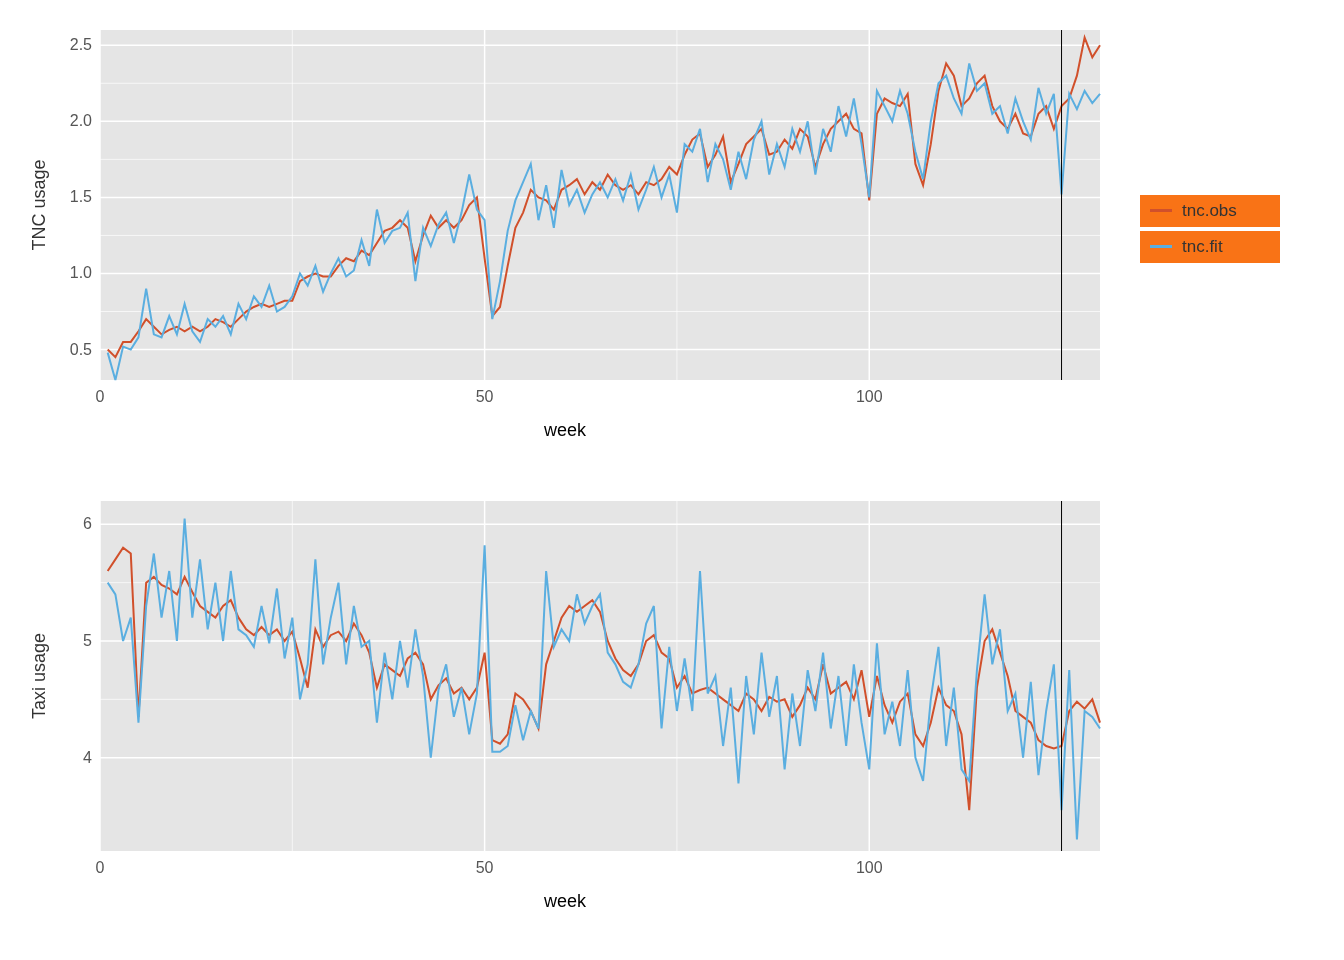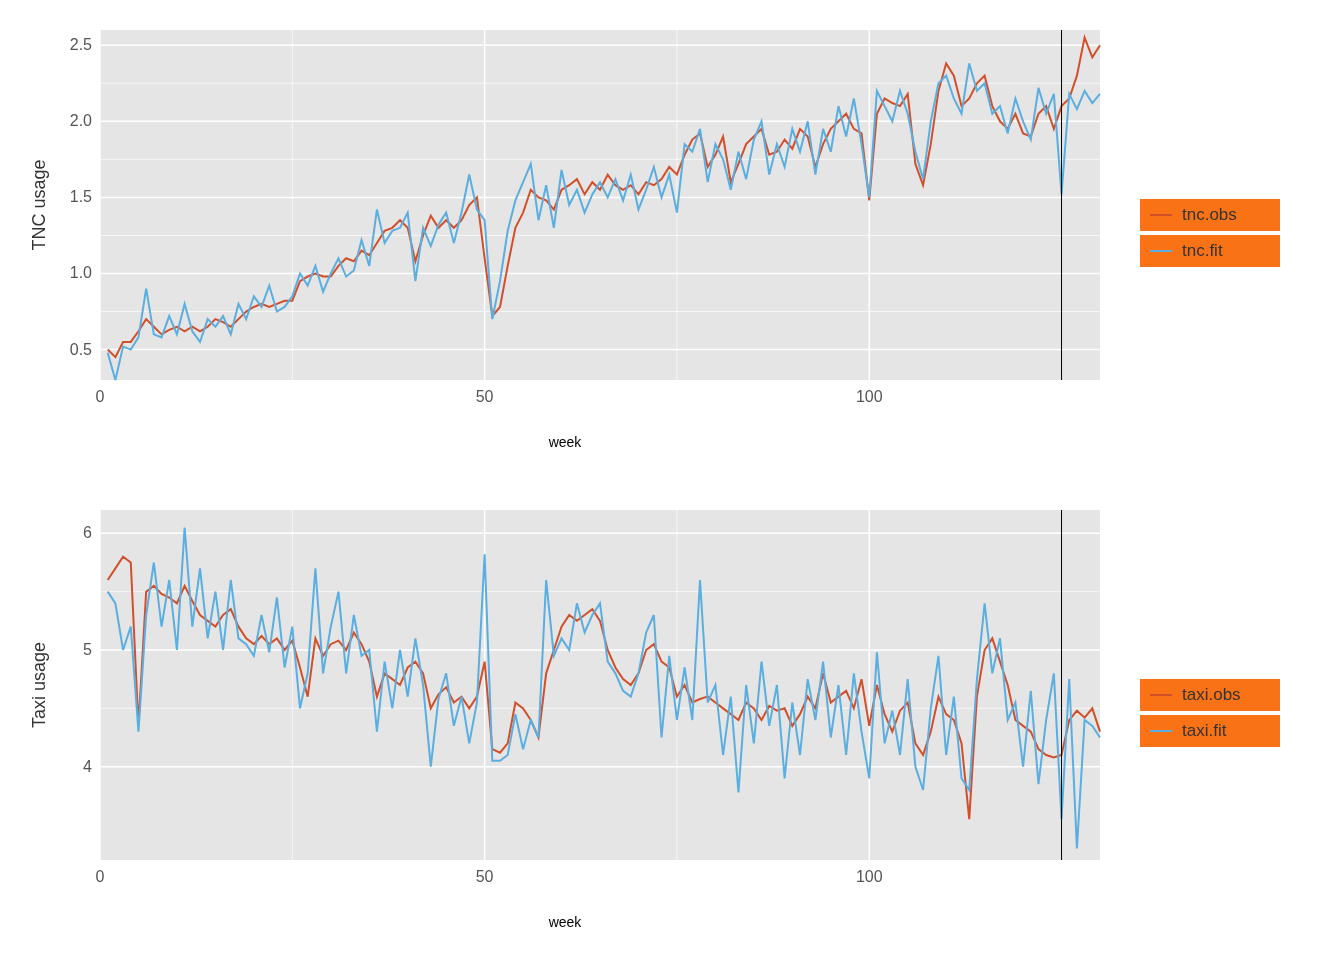--- a/index.html
+++ b/index.html
@@ -53,23 +53,23 @@
     width: 22px;
     height: 2.5px;
     margin-right: 10px;
     flex-shrink: 0;
   }
   .legend-label {
     font-size: 17px;
     color: #333;
   }
   .xlab {
-    font-size: 14px;
+    font-size: 18px;
     text-align: center;
-    margin-top: 20px;
+    margin-top: 6px;
   }
 </style>
 </head>
 <body>
 
 <div class="chart-container">
   <div class="plot-area">
     <svg id="svg-tnc" width="1090" height="390">
         <rect x="80" y="10" width="1000" height="350" fill="#e5e5e5"></rect>
         <line x1="80" x2="1080" y1="291.5217391304348" y2="291.5217391304348" class="grid-minor"></line>
@@ -135,23 +135,13 @@
         <text x="464.61538461538464" y="382" text-anchor="middle" class="tick-label">50</text>
         <line x1="849.2307692307693" x2="849.2307692307693" y1="10" y2="360" class="grid-major"></line>
         <text x="849.2307692307693" y="382" text-anchor="middle" class="tick-label">100</text>
         <path d="M87.6923076923077 80.00000000000006 L95.38461538461539 68.33333333333331 L103.07692307692308 56.666666666666686 L110.76923076923077 62.5 L118.46153846153847 225.8333333333334 L126.15384615384616 91.66666666666669 L133.84615384615384 85.83333333333337 L141.53846153846155 93.99999999999994 L149.23076923076923 97.5 L156.92307692307693 103.33333333333331 L164.6153846153846 85.83333333333337 L172.30769230769232 101.00000000000006 L180 115.00000000000006 L187.69230769230768 120.83333333333337 L195.3846153846154 126.66666666666669 L203.0769230769231 115.00000000000006 L210.76923076923077 109.16666666666674 L218.46153846153848 126.66666666666669 L226.15384615384616 138.33333333333337 L233.84615384615387 144.16666666666669 L241.53846153846155 136 L249.23076923076923 144.16666666666669 L256.9230769230769 138.33333333333337 L264.61538461538464 150 L272.3076923076923 140.66666666666669 L280 167.50000000000006 L287.69230769230774 196.6666666666667 L295.38461538461536 138.33333333333337 L303.0769230769231 155.83333333333331 L310.7692307692308 144.16666666666669 L318.46153846153845 140.66666666666669 L326.1538461538462 150 L333.8461538461538 132.5 L341.53846153846155 144.16666666666669 L349.2307692307692 161.66666666666663 L356.92307692307696 196.6666666666667 L364.6153846153846 173.33333333333337 L372.3076923076923 179.16666666666669 L380 185 L387.69230769230774 167.50000000000006 L395.38461538461536 161.66666666666663 L403.0769230769231 173.33333333333337 L410.7692307692308 208.33333333333334 L418.46153846153845 194.33333333333334 L426.15384615384613 187.3333333333334 L433.84615384615387 202.50000000000003 L441.53846153846155 196.6666666666667 L449.2307692307692 208.33333333333334 L456.9230769230769 196.6666666666667 L464.61538461538464 161.66666666666663 L472.3076923076923 249.16666666666666 L480 252.66666666666669 L487.6923076923077 243.33333333333334 L495.3846153846154 202.50000000000003 L503.0769230769231 208.33333333333334 L510.7692307692308 219.99999999999997 L518.4615384615385 237.50000000000003 L526.1538461538462 173.33333333333337 L533.8461538461538 150 L541.5384615384615 126.66666666666669 L549.2307692307693 115.00000000000006 L556.9230769230769 120.83333333333337 L564.6153846153846 115.00000000000006 L572.3076923076924 109.16666666666674 L580 120.83333333333337 L587.6923076923076 150 L595.3846153846154 167.50000000000006 L603.0769230769231 179.16666666666669 L610.7692307692307 185 L618.4615384615385 173.33333333333337 L626.1538461538461 150 L633.8461538461539 144.16666666666669 L641.5384615384615 161.66666666666663 L649.2307692307692 167.50000000000006 L656.9230769230769 196.6666666666667 L664.6153846153846 185 L672.3076923076923 202.50000000000003 L680 199 L687.6923076923076 196.6666666666667 L695.3846153846155 202.50000000000003 L703.0769230769231 208.33333333333334 L710.7692307692307 214.16666666666666 L718.4615384615385 219.99999999999997 L726.1538461538462 202.50000000000003 L733.8461538461538 208.33333333333334 L741.5384615384615 219.99999999999997 L749.2307692307692 206.00000000000009 L756.9230769230769 210.66666666666663 L764.6153846153846 208.33333333333334 L772.3076923076923 225.8333333333334 L780 214.16666666666666 L787.6923076923077 196.6666666666667 L795.3846153846154 208.33333333333334 L803.0769230769231 173.33333333333337 L810.7692307692307 202.50000000000003 L818.4615384615385 196.6666666666667 L826.1538461538462 190.83333333333331 L833.8461538461538 208.33333333333334 L841.5384615384615 179.16666666666669 L849.2307692307693 225.8333333333334 L856.9230769230769 185 L864.6153846153846 214.16666666666666 L872.3076923076923 231.6666666666667 L880 210.66666666666663 L887.6923076923077 202.50000000000003 L895.3846153846154 243.33333333333334 L903.0769230769231 255.00000000000006 L910.7692307692308 231.6666666666667 L918.4615384615385 196.6666666666667 L926.1538461538462 214.16666666666666 L933.8461538461538 219.99999999999997 L941.5384615384615 243.33333333333334 L949.2307692307693 319.1666666666667 L956.9230769230769 196.6666666666667 L964.6153846153845 150 L972.3076923076924 138.33333333333337 L980 161.66666666666663 L987.6923076923077 185 L995.3846153846154 219.99999999999997 L1003.0769230769231 225.8333333333334 L1010.7692307692308 231.6666666666667 L1018.4615384615385 249.16666666666666 L1026.1538461538462 255.00000000000006 L1033.8461538461538 257.33333333333337 L1041.5384615384614 255.00000000000006 L1049.2307692307693 219.99999999999997 L1056.923076923077 210.66666666666663 L1064.6153846153848 217.6666666666667 L1072.3076923076924 208.33333333333334 L1080 231.6666666666667 " stroke="#d1502b" stroke-width="2" fill="none"></path>
         <path d="M87.6923076923077 91.66666666666669 L95.38461538461539 103.33333333333331 L103.07692307692308 150 L110.76923076923077 126.66666666666669 L118.46153846153847 231.6666666666667 L126.15384615384616 115.00000000000006 L133.84615384615384 62.5 L141.53846153846155 126.66666666666669 L149.23076923076923 80.00000000000006 L156.92307692307693 150 L164.6153846153846 27.500000000000057 L172.30769230769232 126.66666666666669 L180 68.33333333333331 L187.69230769230768 138.33333333333337 L195.3846153846154 91.66666666666669 L203.0769230769231 150 L210.76923076923077 80.00000000000006 L218.46153846153848 138.33333333333337 L226.15384615384616 144.16666666666669 L233.84615384615387 155.83333333333331 L241.53846153846155 115.00000000000006 L249.23076923076923 152.33333333333331 L256.9230769230769 97.5 L264.61538461538464 167.50000000000006 L272.3076923076923 126.66666666666669 L280 208.33333333333334 L287.69230769230774 173.33333333333337 L295.38461538461536 68.33333333333331 L303.0769230769231 173.33333333333337 L310.7692307692308 126.66666666666669 L318.46153846153845 91.66666666666669 L326.1538461538462 173.33333333333337 L333.8461538461538 115.00000000000006 L341.53846153846155 155.83333333333331 L349.2307692307692 150 L356.92307692307696 231.6666666666667 L364.6153846153846 161.66666666666663 L372.3076923076923 208.33333333333334 L380 150 L387.69230769230774 196.6666666666667 L395.38461538461536 138.33333333333337 L403.0769230769231 185 L410.7692307692308 266.6666666666667 L418.46153846153845 199 L426.15384615384613 173.33333333333337 L433.84615384615387 225.8333333333334 L441.53846153846155 196.6666666666667 L449.2307692307692 243.33333333333334 L456.9230769230769 202.50000000000003 L464.61538461538464 54.333333333333314 L472.3076923076923 260.83333333333337 L480 260.83333333333337 L487.6923076923077 255.00000000000006 L495.3846153846154 214.16666666666666 L503.0769230769231 249.16666666666666 L510.7692307692308 219.99999999999997 L518.4615384615385 237.50000000000003 L526.1538461538462 80.00000000000006 L533.8461538461538 155.83333333333331 L541.5384615384615 138.33333333333337 L549.2307692307693 150 L556.9230769230769 103.33333333333331 L564.6153846153846 132.5 L572.3076923076924 115.00000000000006 L580 103.33333333333331 L587.6923076923076 161.66666666666663 L595.3846153846154 173.33333333333337 L603.0769230769231 190.83333333333331 L610.7692307692307 196.6666666666667 L618.4615384615385 173.33333333333337 L626.1538461538461 132.5 L633.8461538461539 115.00000000000006 L641.5384615384615 237.50000000000003 L649.2307692307692 155.83333333333331 L656.9230769230769 219.99999999999997 L664.6153846153846 167.50000000000006 L672.3076923076923 219.99999999999997 L680 80.00000000000006 L687.6923076923076 202.50000000000003 L695.3846153846155 185 L703.0769230769231 255.00000000000006 L710.7692307692307 196.6666666666667 L718.4615384615385 292.33333333333337 L726.1538461538462 185 L733.8461538461538 243.33333333333334 L741.5384615384615 161.66666666666663 L749.2307692307692 225.8333333333334 L756.9230769230769 185 L764.6153846153846 278.33333333333337 L772.3076923076923 202.50000000000003 L780 255.00000000000006 L787.6923076923077 179.16666666666669 L795.3846153846154 219.99999999999997 L803.0769230769231 161.66666666666663 L810.7692307692307 237.50000000000003 L818.4615384615385 185 L826.1538461538462 255.00000000000006 L833.8461538461538 173.33333333333337 L841.5384615384615 231.6666666666667 L849.2307692307693 278.33333333333337 L856.9230769230769 152.33333333333331 L864.6153846153846 243.33333333333334 L872.3076923076923 210.66666666666663 L880 255.00000000000006 L887.6923076923077 179.16666666666669 L895.3846153846154 266.6666666666667 L903.0769230769231 290.00000000000006 L910.7692307692308 208.33333333333334 L918.4615384615385 155.83333333333331 L926.1538461538462 255.00000000000006 L933.8461538461538 196.6666666666667 L941.5384615384615 278.33333333333337 L949.2307692307693 290.00000000000006 L956.9230769230769 179.16666666666669 L964.6153846153845 103.33333333333331 L972.3076923076924 173.33333333333337 L980 138.33333333333337 L987.6923076923077 219.99999999999997 L995.3846153846154 202.50000000000003 L1003.0769230769231 266.6666666666667 L1010.7692307692308 190.83333333333331 L1018.4615384615385 284.1666666666667 L1026.1538461538462 219.99999999999997 L1033.8461538461538 173.33333333333337 L1041.5384615384614 319.1666666666667 L1049.2307692307693 179.16666666666669 L1056.923076923077 348.33333333333337 L1064.6153846153848 219.99999999999997 L1072.3076923076924 225.8333333333334 L1080 237.50000000000003 " stroke="#5aaee0" stroke-width="2" fill="none"></path>
         <line x1="1041.5384615384614" x2="1041.5384615384614" y1="10" y2="360" class="vline"></line>
         <text x="0" y="0" text-anchor="middle" class="axis-label" transform="translate(25,185) rotate(-90)">Taxi usage</text>
       </svg>
     <div class="xlab">week</div>
   </div>
-  <div class="legend">
-    <div class="legend-box">
-      <div class="legend-line" style="background:#d1502b"></div>
-      <span class="legend-label">taxi.obs</span>
-    </div>
-    <div class="legend-box">
-      <div class="legend-line" style="background:#5aaee0"></div>
-      <span class="legend-label">taxi.fit</span>
-    </div>
-  </div>
 </div>
 
 </body></html>

